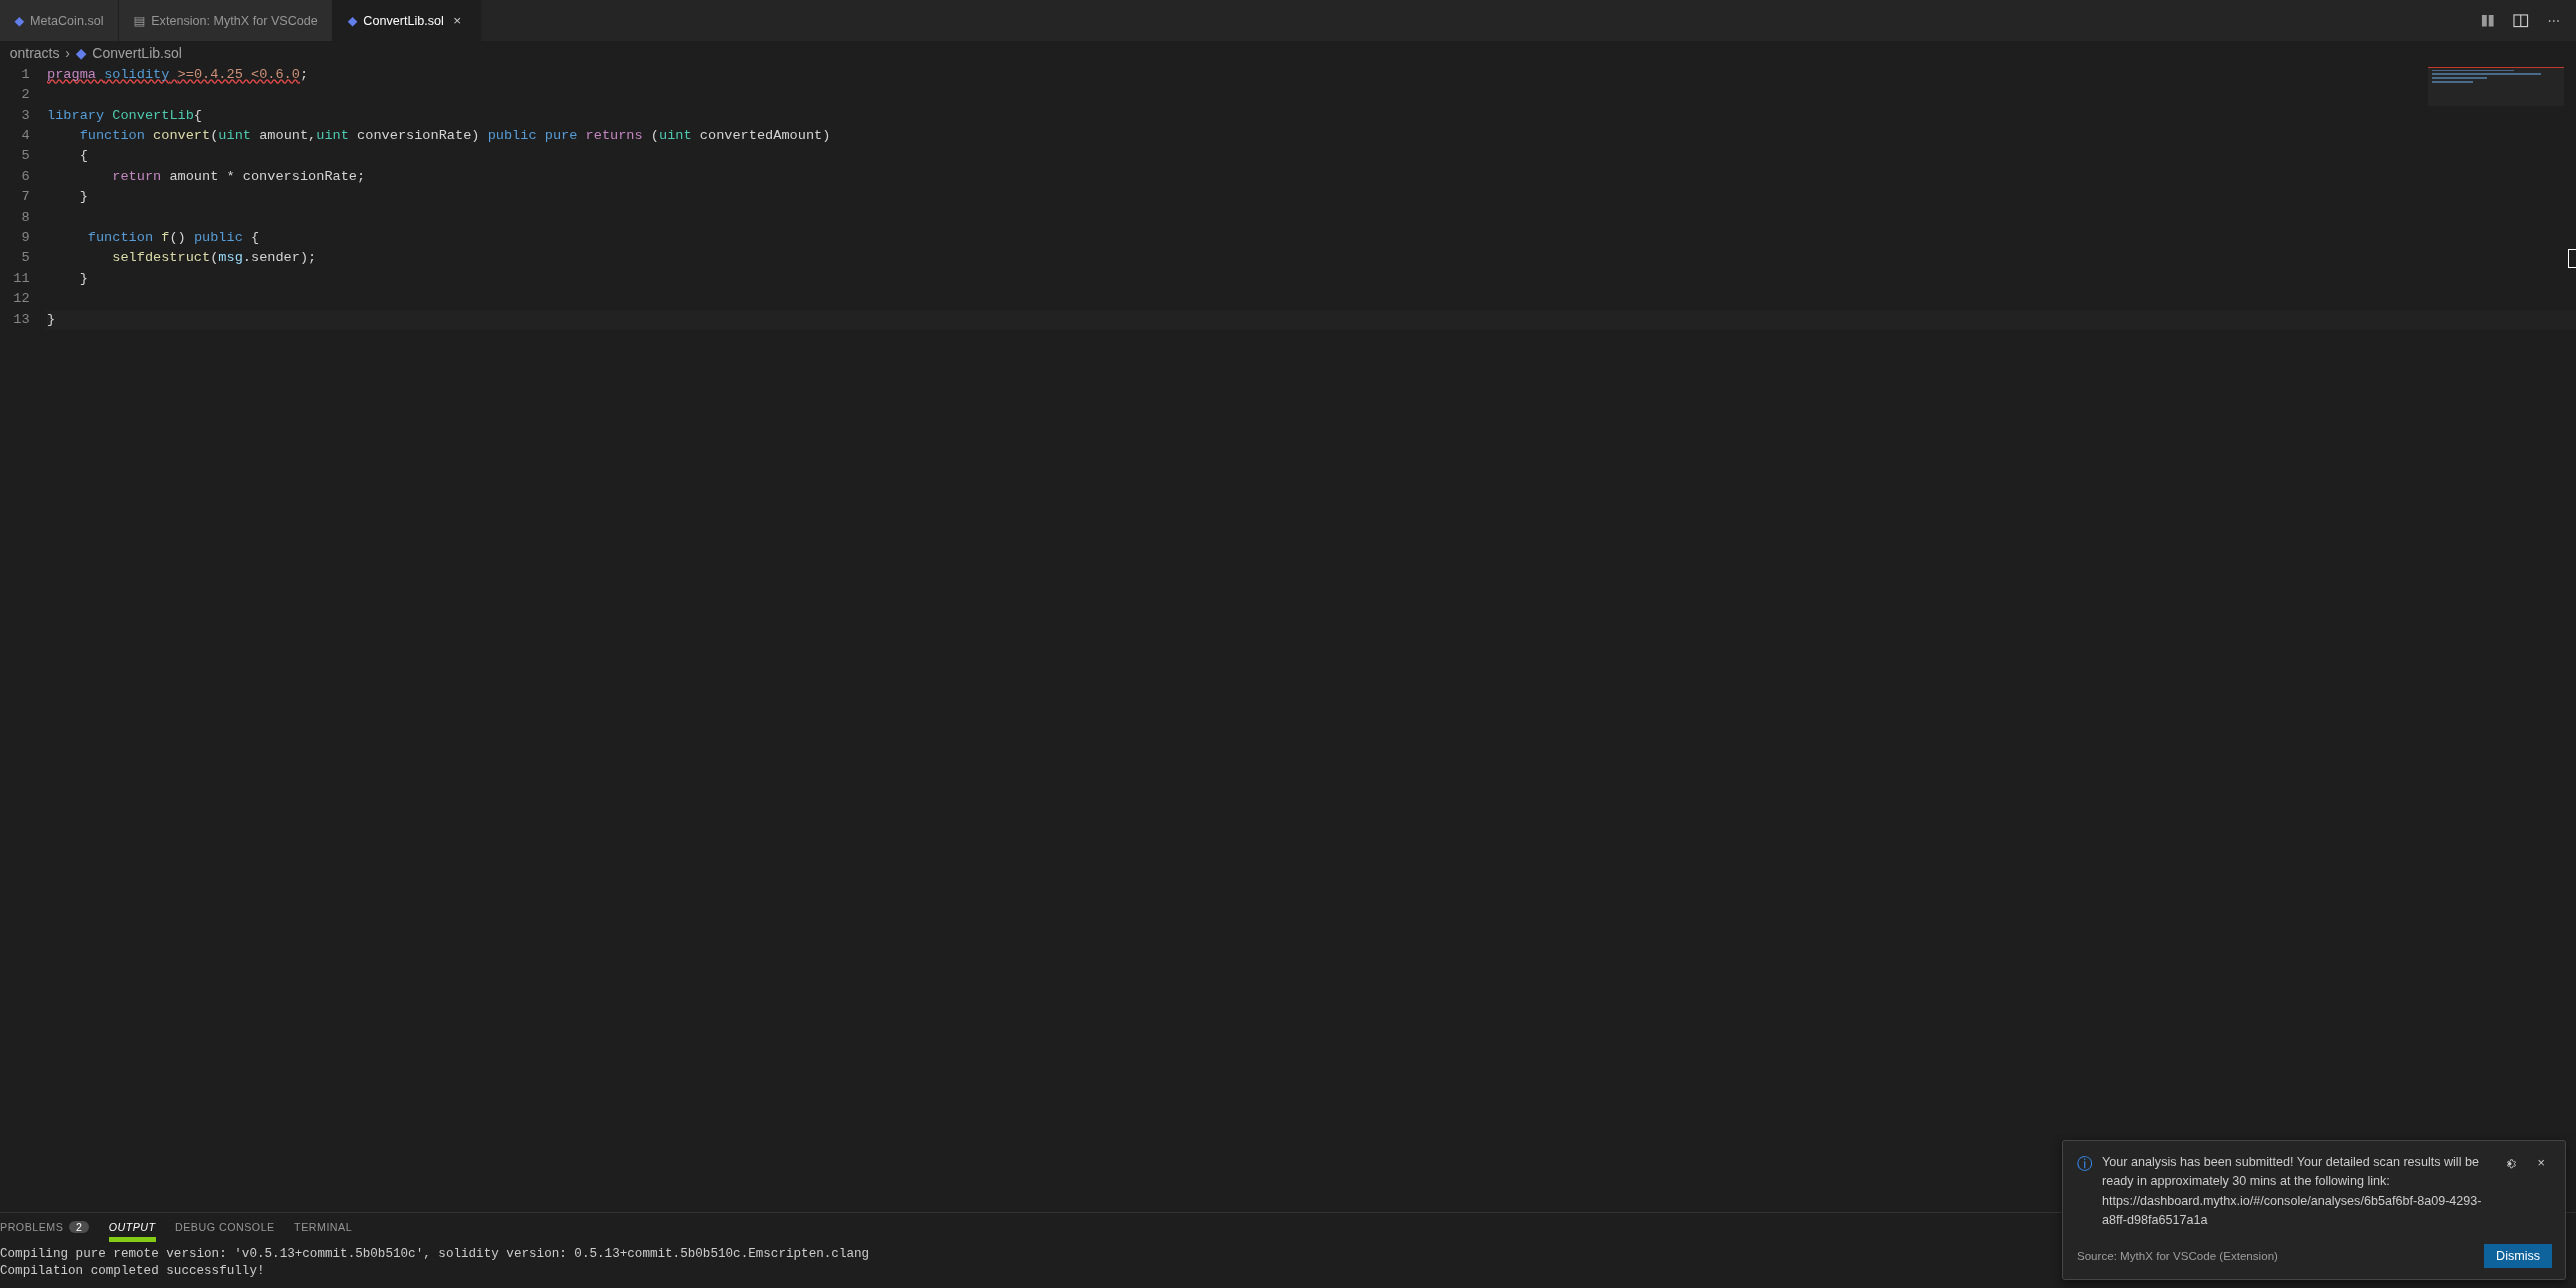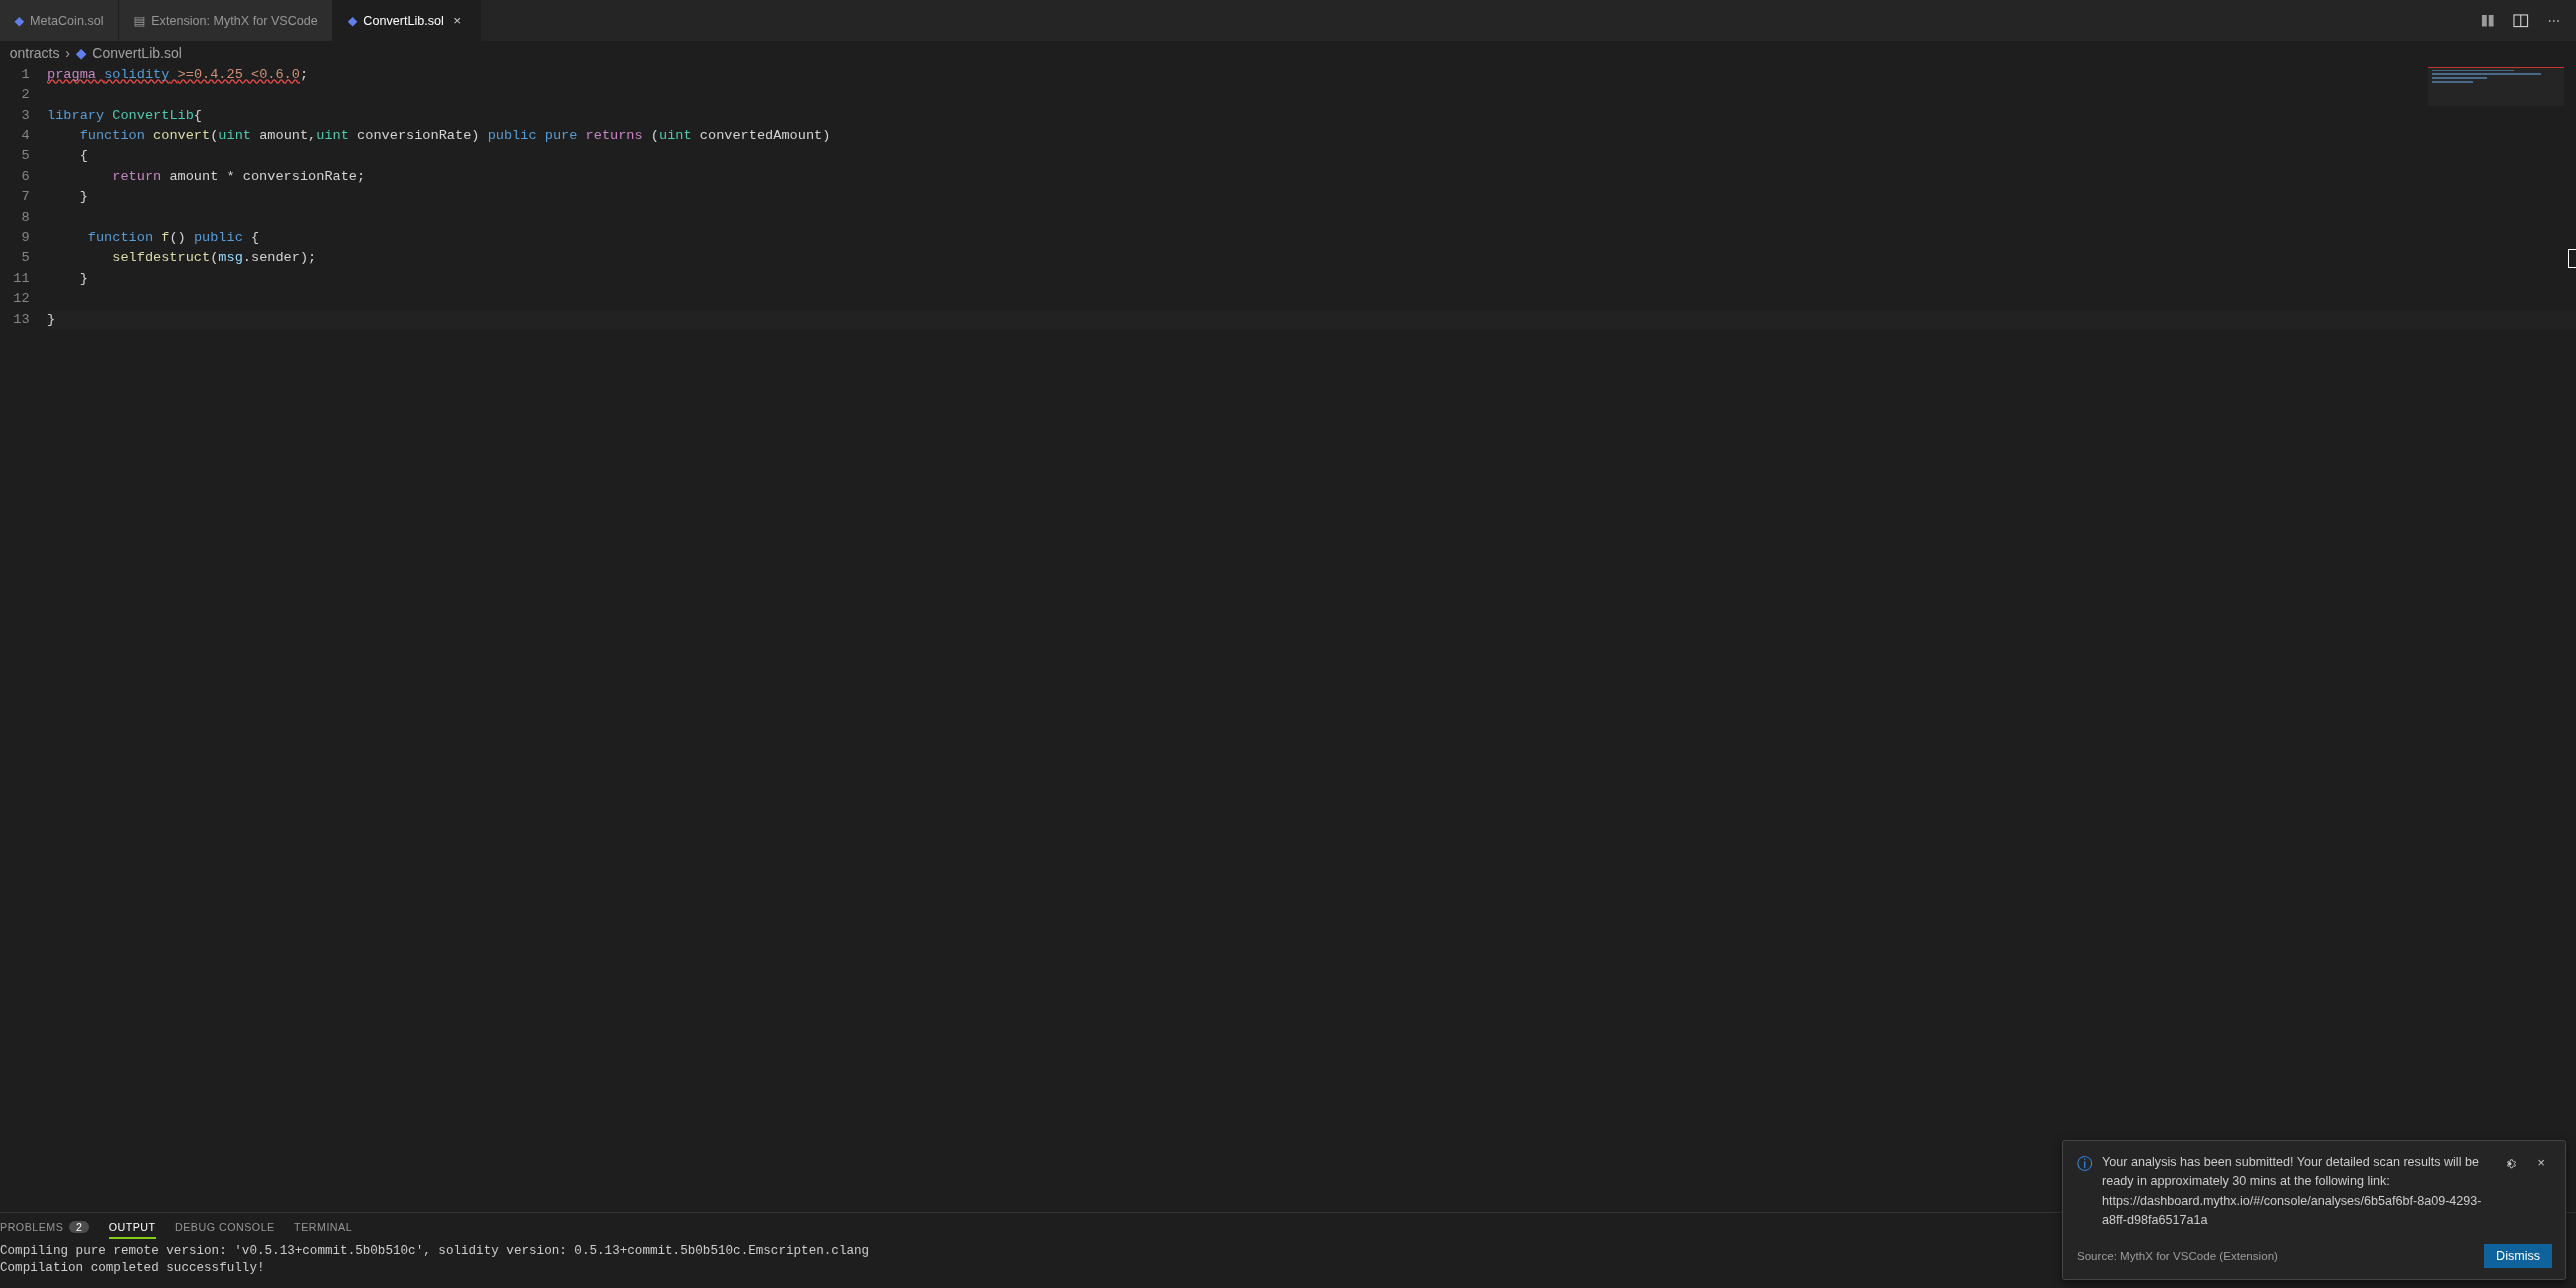--- a/index.html
+++ b/index.html
@@ -153,21 +153,22 @@
     .panel-tab {
       color: #969696;
       cursor: pointer;
       display: flex;
       align-items: flex-start;
       gap: 5.8px;
       padding-bottom: 3.9px;
     }
     .panel-tab.active {
       color: #ffffff;
-      border-bottom: 2px solid #84cc16;
+      border-bottom: 5px solid #84cc16;
+      font-style: italic;
     }
     .badge {
       background: #4d4d4d;
       border-radius: 9.7px;
       padding: 0 6.8px;
       font-size: 10.7px;
       color: #ffffff;
     }
     .panel-content {
       font-family: 'Consolas', 'Courier New', monospace;

